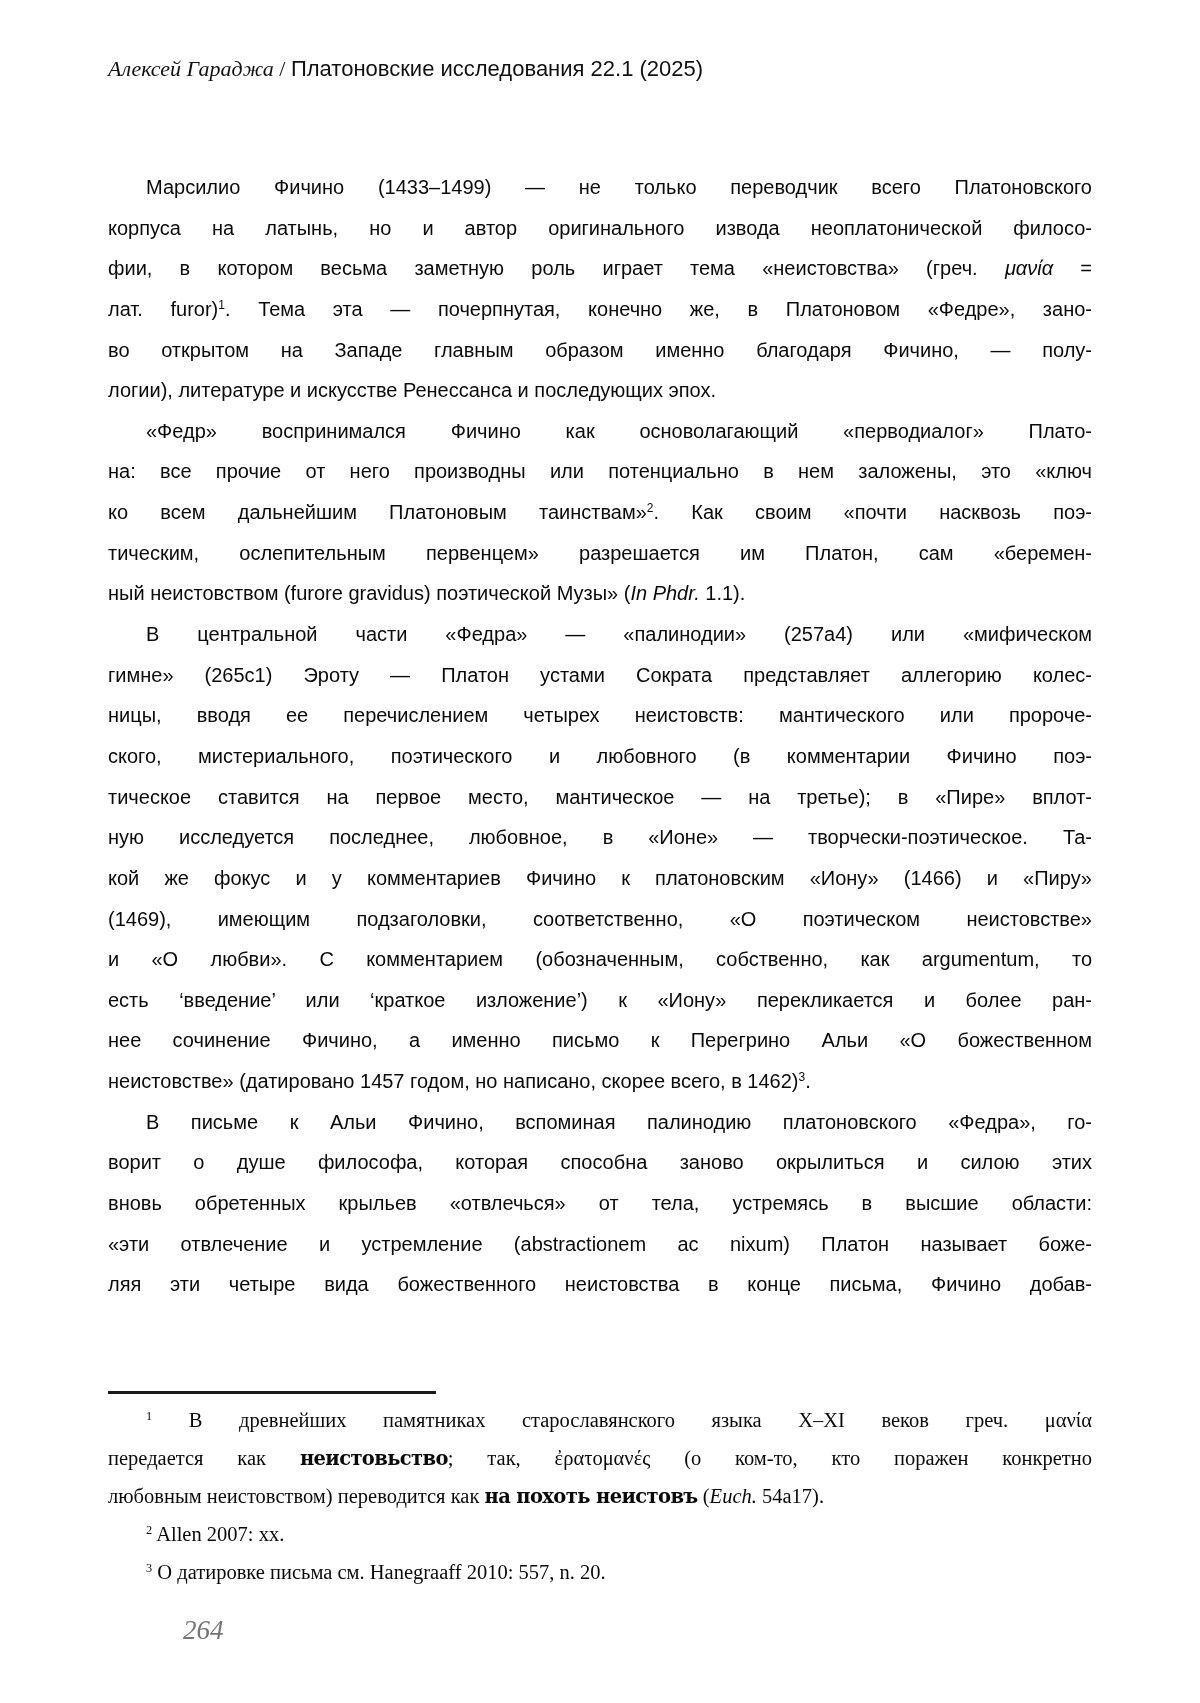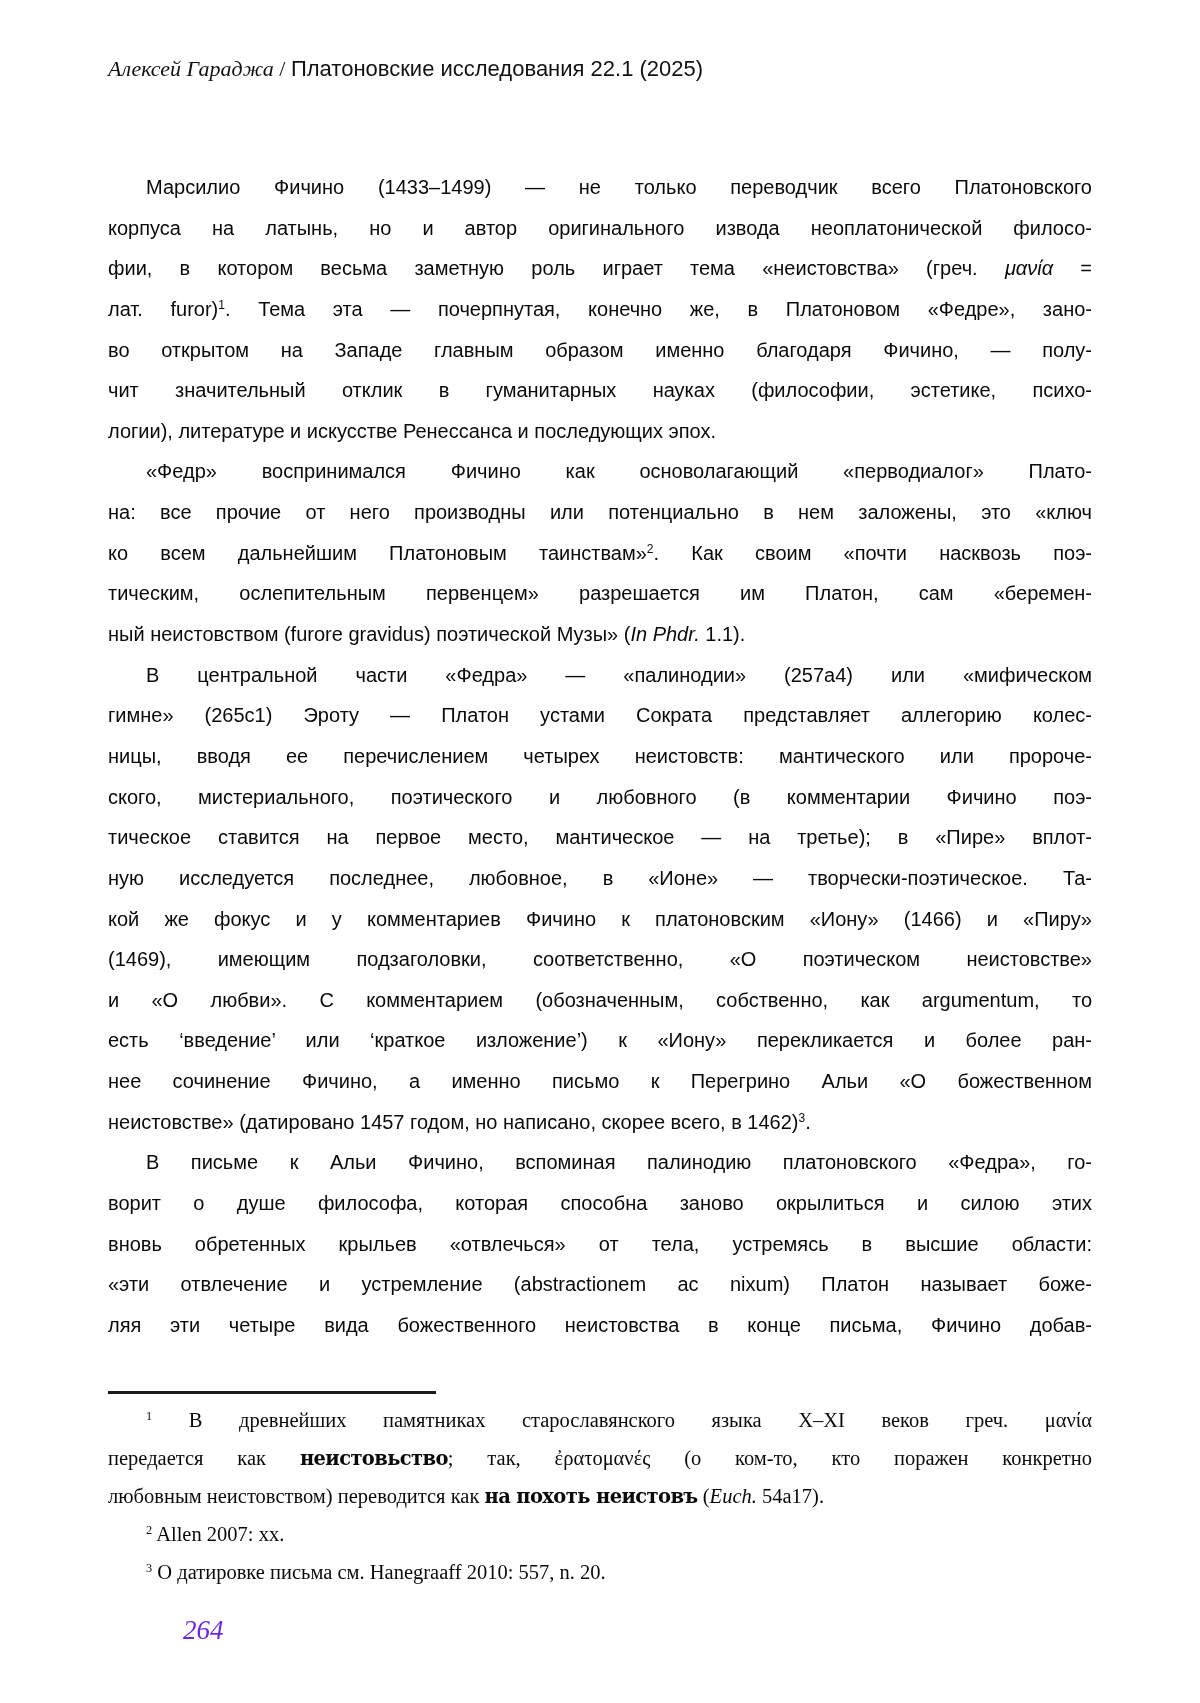--- a/index.html
+++ b/index.html
@@ -64,40 +64,39 @@
     text-align:justify; text-align-last:justify;
     overflow:hidden; white-space:nowrap;
   }
   .fn-line.last { text-align-last:left; }
   .fn-line.indent { padding-left:38px; }
 
   .pagenum {
     position:absolute; top:1615px; left:183px;
     font-family:"Liberation Serif", serif;
     font-style:italic;
-    font-size:27px; color:#6d28d9;
+    font-size:27px; color:#737373;
   }
 </style>
 </head>
 <body>
 
 <div class="page">
 
   <div class="header">
     <span class="author">Алексей Гараджа</span><span class="sep"> / </span><span class="journal">Платоновские исследования 22.1 (2025)</span>
   </div>
 
   <div class="body-text">
       <div>
         <div class="line indent">Марсилио Фичино (1433–1499) — не только переводчик всего Платоновского</div>
         <div class="line">корпуса на латынь, но и автор оригинального извода неоплатонической филосо-</div>
         <div class="line">фии, в котором весьма заметную роль играет тема «неистовства» (греч. <span class="gi">μανία</span> =</div>
         <div class="line">лат. furor)<span class="sup">1</span>. Тема эта — почерпнутая, конечно же, в Платоновом «Федре», зано-</div>
         <div class="line">во открытом на Западе главным образом именно благодаря Фичино, — полу-</div>
-        <div class="line">чит значительный отклик в гуманитарных науках (философии, эстетике, психо-</div>
         <div class="line last">логии), литературе и искусстве Ренессанса и последующих эпох.</div>
       </div>
       <div>
         <div class="line indent">«Федр» воспринимался Фичино как основолагающий «перводиалог» Плато-</div>
         <div class="line">на: все прочие от него производны или потенциально в нем заложены, это «ключ</div>
         <div class="line">ко всем дальнейшим Платоновым таинствам»<span class="sup">2</span>. Как своим «почти насквозь поэ-</div>
         <div class="line">тическим, ослепительным первенцем» разрешается им Платон, сам «беремен-</div>
         <div class="line last">ный неистовством (furore gravidus) поэтической Музы» (<span class="i">In Phdr.</span> 1.1).</div>
       </div>
       <div>

